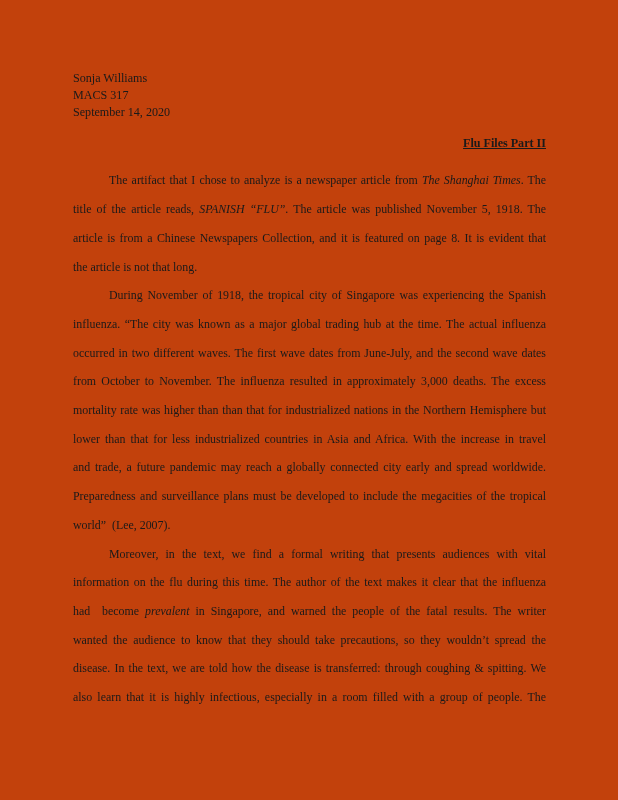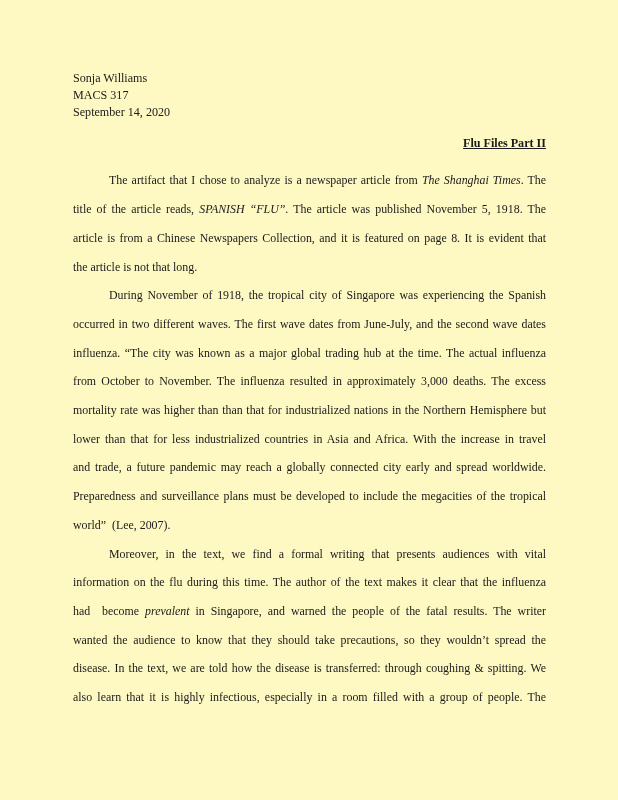--- a/index.html
+++ b/index.html
@@ -46,42 +46,42 @@
   .para .line:first-child {
     text-indent: 36px; 
   }
   .it {
     font-style: italic;
   }
 </style>
 </head>
 <body>
 
-<div class="page" style="background: #fef9c3; color: rgb(26, 26, 26);">
+<div class="page" style="background: #c2410c; color: rgb(26, 26, 26);">
   <div class="content">
 
     <div class="heading">
       <div class="line">Sonja Williams</div>
       <div class="line">MACS 317</div>
       <div class="line">September 14, 2020</div>
     </div>
 
     <div class="doc-title">Flu Files Part II</div>
 
     <div class="body-text">
         <div class="para">
           <div class="line fill"><span>The artifact that I chose to analyze is a newspaper article from </span><span class="it">The Shanghai Times</span><span>. The</span></div>
           <div class="line fill"><span>title of the article reads, </span><span class="it">SPANISH “FLU”</span><span>. The article was published November 5, 1918. The</span></div>
           <div class="line fill"><span>article is from a Chinese Newspapers Collection, and it is featured on page 8. It is evident that</span></div>
           <div class="line"><span>the article is not that long.</span></div>
         </div>
         <div class="para">
           <div class="line fill"><span>During November of 1918, the tropical city of Singapore was experiencing the Spanish</span></div>
+          <div class="line fill"><span>influenza. “The city was known as a major global trading hub at the time. The actual influenza</span></div>
           <div class="line fill"><span>occurred in two different waves. The first wave dates from June-July, and the second wave dates</span></div>
-          <div class="line fill"><span>influenza. “The city was known as a major global trading hub at the time. The actual influenza</span></div>
           <div class="line fill"><span>from October to November. The influenza resulted in approximately 3,000 deaths. The excess</span></div>
           <div class="line fill"><span>mortality rate was higher than than that for industrialized nations in the Northern Hemisphere but</span></div>
           <div class="line fill"><span>lower than that for less industrialized countries in Asia and Africa. With the increase in travel</span></div>
           <div class="line fill"><span>and trade, a future pandemic may reach a globally connected city early and spread worldwide.</span></div>
           <div class="line fill"><span>Preparedness and surveillance plans must be developed to include the megacities of the tropical</span></div>
           <div class="line"><span>world”  (Lee, 2007).</span></div>
         </div>
         <div class="para">
           <div class="line fill"><span>Moreover, in the text, we find a formal writing that presents audiences with vital</span></div>
           <div class="line fill"><span>information on the flu during this time. The author of the text makes it clear that the influenza</span></div>

